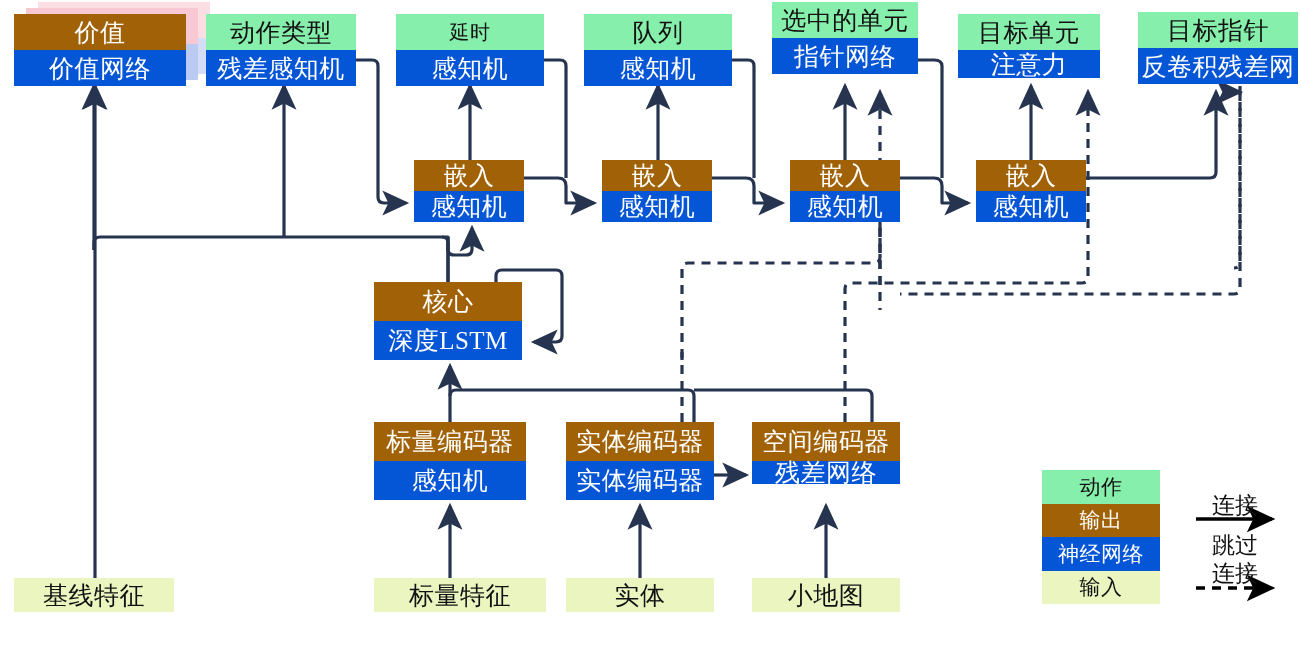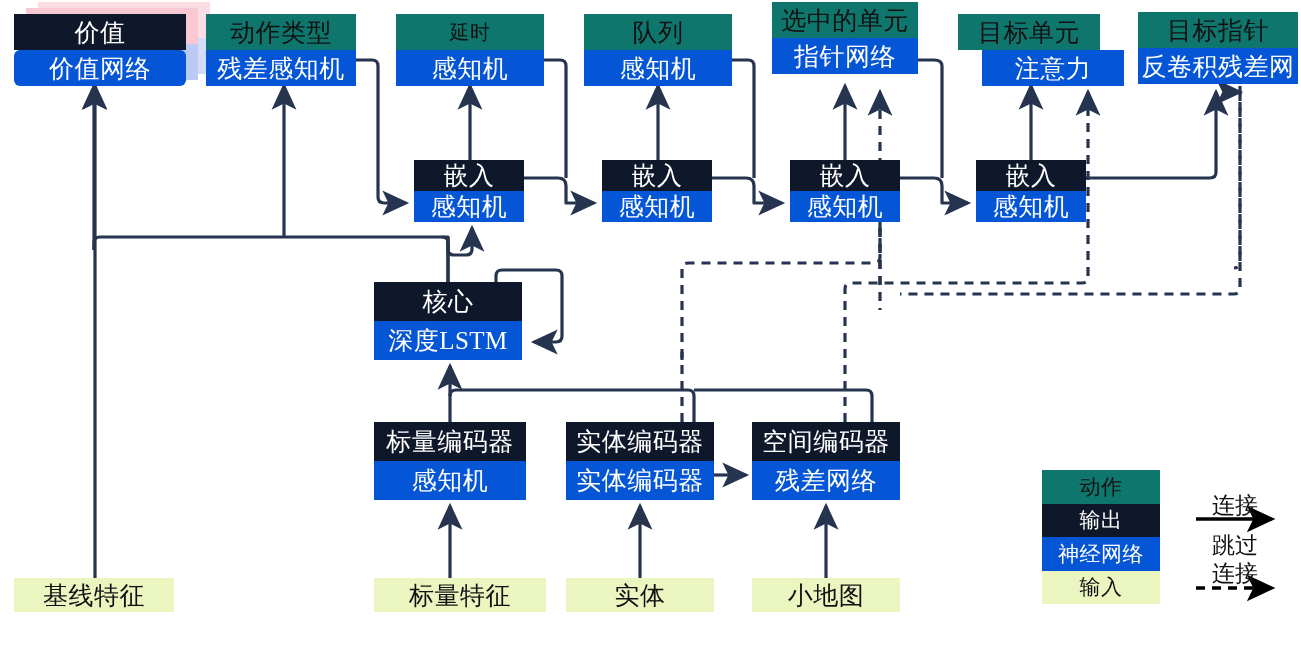--- a/index.html
+++ b/index.html
@@ -3,22 +3,22 @@
 <meta charset="utf-8">
 <style>
   html,body{margin:0;padding:0;background:#ffffff;}
   body{font-family:"Liberation Serif","DejaVu Serif",serif;}
   #stage{position:relative;width:1301px;height:662px;background:#ffffff;overflow:hidden;}
   #wires{position:absolute;left:0;top:0;width:1301px;height:662px;}
 
   .node{position:absolute;box-sizing:border-box;z-index:5;}
   .cell{display:flex;align-items:center;justify-content:center;
         box-sizing:border-box;white-space:nowrap;letter-spacing:.5px;}
-  .c-action{background:#0f766e;color:#111111;font-family:Liberation Serif, serif;}
-  .c-output{background:#0f172a;color:#ffffff;}
+  .c-action{background:#86efac;color:#111111;font-family:Liberation Serif, serif;}
+  .c-output{background:#a16207;color:#ffffff;}
   .c-net{background:#0556D6;color:#ffffff;}
   .c-input{background:#EAF5C0;color:#111111;}
 
   .shadow1,.shadow2{position:absolute;z-index:3;}
   .shadow-pink2{background:#FBDDE4;}
   .lg-txt{position:absolute;z-index:6;white-space:nowrap;text-align:center;color:#111;}
 </style>
 </head>
 <body>
 
@@ -114,41 +114,41 @@
     </g>
   </svg>
 
   <div id="nodes">
       <div class="shadow2 shadow-pink2" style="left: 38px; top: 2px; width: 172px; height: 72px; background: rgb(251, 221, 228); position: absolute;"></div>
       <div class="shadow2" style="position: absolute; left: 38px; top: 38px; width: 172px; height: 36px; background: rgb(211, 221, 247);"></div>
       <div class="shadow1" style="position: absolute; left: 26px; top: 8px; width: 172px; height: 36px; background: rgb(249, 201, 211);"></div>
       <div class="shadow1" style="position: absolute; left: 26px; top: 44px; width: 172px; height: 36px; background: rgb(187, 202, 242);"></div>
       <div class="node" style="left: 14px; top: 14px; width: 172px; height: 72px;">
         <div class="cell c-output" style="font-size: 25px; height: 36px; width: 100%;">价值</div>
-        <div class="cell c-net" style="font-size: 25px; height: 36px; width: 100%; border-radius: 6px;">价值网络</div>
+        <div class="cell c-net" style="font-size: 25px; height: 36px; width: 100%;">价值网络</div>
       </div>
       <div class="node" style="left: 206px; top: 14px; width: 150px; height: 72px;">
         <div class="cell c-action" style="font-size: 25px; height: 36px; width: 100%;">动作类型</div>
         <div class="cell c-net" style="font-size: 25px; height: 36px; width: 100%;">残差感知机</div>
       </div>
       <div class="node" style="left: 396px; top: 14px; width: 148px; height: 72px;">
         <div class="cell c-action" style="font-size: 20px; height: 36px; width: 100%;">延时</div>
         <div class="cell c-net" style="font-size: 25px; height: 36px; width: 100%;">感知机</div>
       </div>
       <div class="node" style="left: 584px; top: 14px; width: 148px; height: 72px;">
         <div class="cell c-action" style="font-size: 25px; height: 36px; width: 100%;">队列</div>
         <div class="cell c-net" style="font-size: 25px; height: 36px; width: 100%;">感知机</div>
       </div>
       <div class="node" style="left: 772px; top: 2px; width: 146px; height: 72px;">
         <div class="cell c-action" style="font-size: 25px; height: 36px; width: 100%;">选中的单元</div>
         <div class="cell c-net" style="font-size: 25px; height: 36px; width: 100%;">指针网络</div>
       </div>
       <div class="node" style="left: 958px; top: 14px; width: 142px; height: 72px;">
         <div class="cell c-action" style="font-size: 25px; height: 36px; width: 100%;">目标单元</div>
-        <div class="cell c-net" style="font-size: 25px; height: 36px; width: 100%; margin-left: 24px;">注意力</div>
+        <div class="cell c-net" style="font-size: 25px; height: 28px; width: 100%;">注意力</div>
       </div>
       <div class="node" style="left: 1138px; top: 12px; width: 160px; height: 75px;">
         <div class="cell c-action" style="font-size: 25px; height: 36px; width: 100%;">目标指针</div>
         <div class="cell c-net" style="font-size: 25px; height: 36px; width: 100%;">反卷积残差网</div>
       </div>
       <div class="node" style="left: 414px; top: 160px; width: 110px; height: 62px;">
         <div class="cell c-output" style="font-size: 25px; height: 31px; width: 100%;">嵌入</div>
         <div class="cell c-net" style="font-size: 25px; height: 31px; width: 100%;">感知机</div>
       </div>
       <div class="node" style="left: 602px; top: 160px; width: 110px; height: 62px;">
@@ -170,21 +170,21 @@
       <div class="node" style="left: 374px; top: 422px; width: 152px; height: 78px;">
         <div class="cell c-output" style="font-size: 25px; height: 39px; width: 100%;">标量编码器</div>
         <div class="cell c-net" style="font-size: 25px; height: 39px; width: 100%;">感知机</div>
       </div>
       <div class="node" style="left: 566px; top: 422px; width: 148px; height: 78px;">
         <div class="cell c-output" style="font-size: 25px; height: 39px; width: 100%;">实体编码器</div>
         <div class="cell c-net" style="font-size: 25px; height: 39px; width: 100%;">实体编码器</div>
       </div>
       <div class="node" style="left: 752px; top: 422px; width: 148px; height: 78px;">
         <div class="cell c-output" style="font-size: 25px; height: 39px; width: 100%;">空间编码器</div>
-        <div class="cell c-net" style="font-size: 25px; height: 39px; width: 100%;">残差网络</div>
+        <div class="cell c-net" style="font-size: 25px; height: 23px; width: 100%;">残差网络</div>
       </div>
       <div class="node" style="left: 14px; top: 578px; width: 160px; height: 34px;">
         <div class="cell c-input" style="font-size: 25px; height: 100%; width: 100%;">基线特征</div>
       </div>
       <div class="node" style="left: 374px; top: 578px; width: 172px; height: 34px;">
         <div class="cell c-input" style="font-size: 25px; height: 100%; width: 100%;">标量特征</div>
       </div>
       <div class="node" style="left: 566px; top: 578px; width: 148px; height: 34px;">
         <div class="cell c-input" style="font-size: 25px; height: 100%; width: 100%;">实体</div>
       </div>

